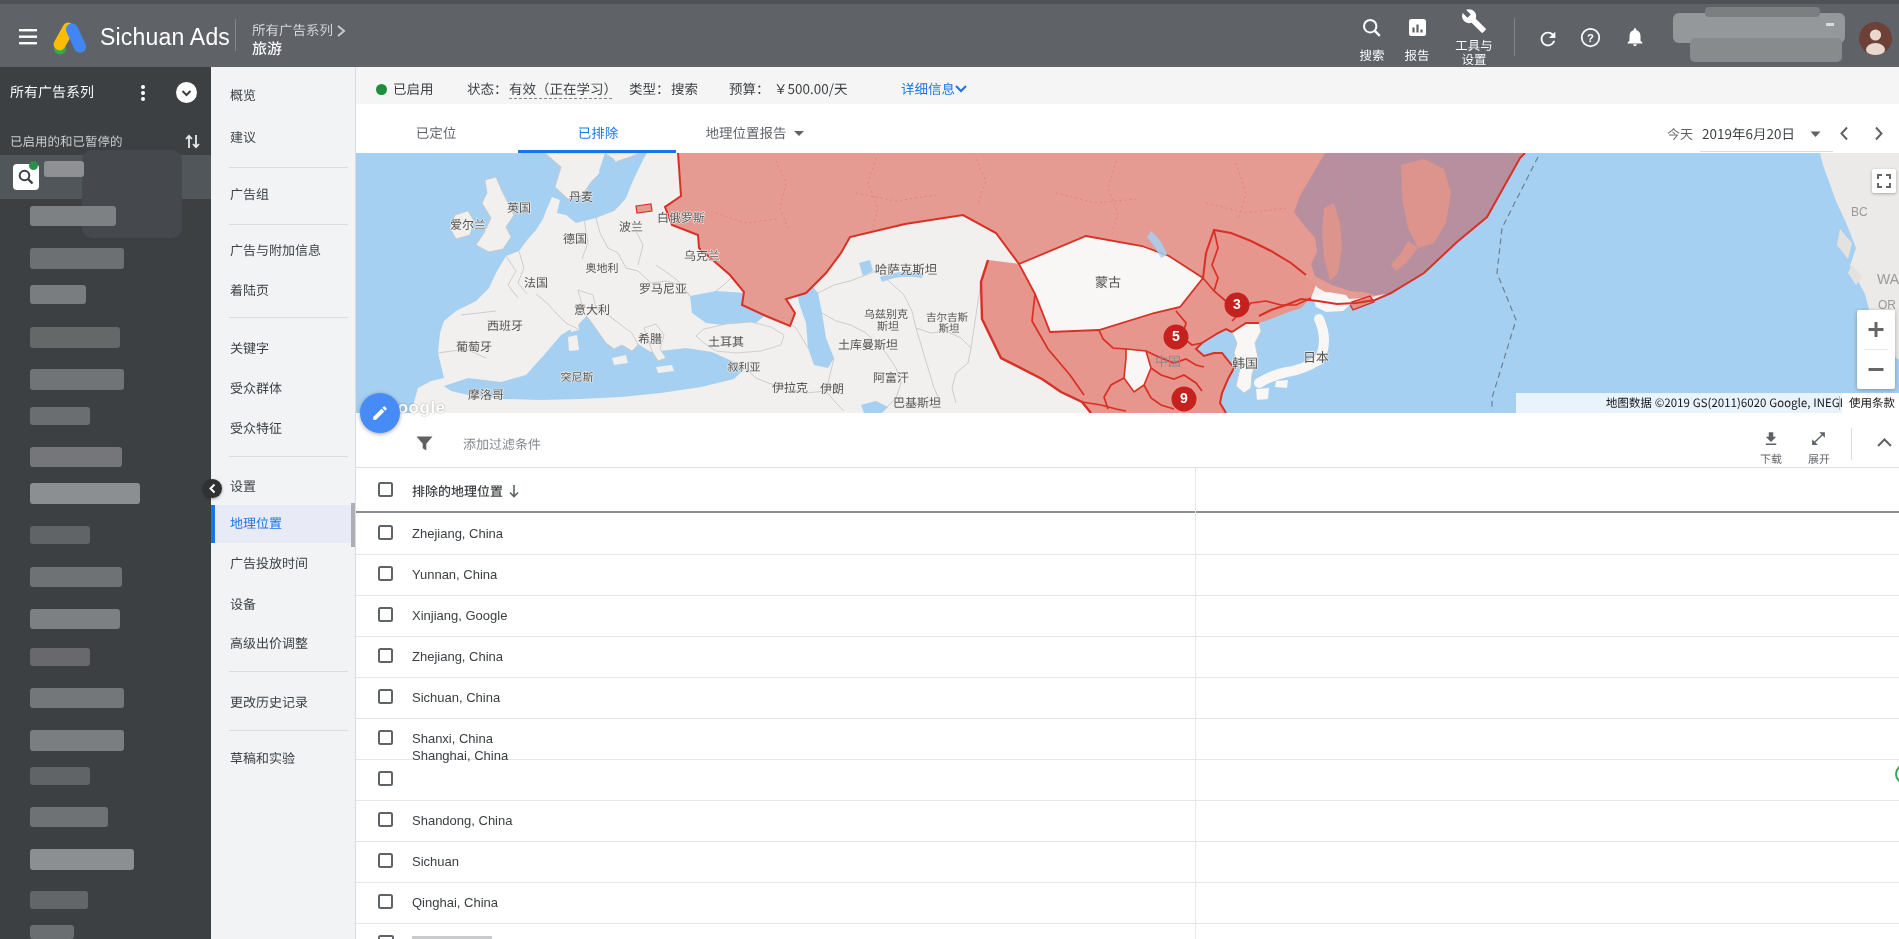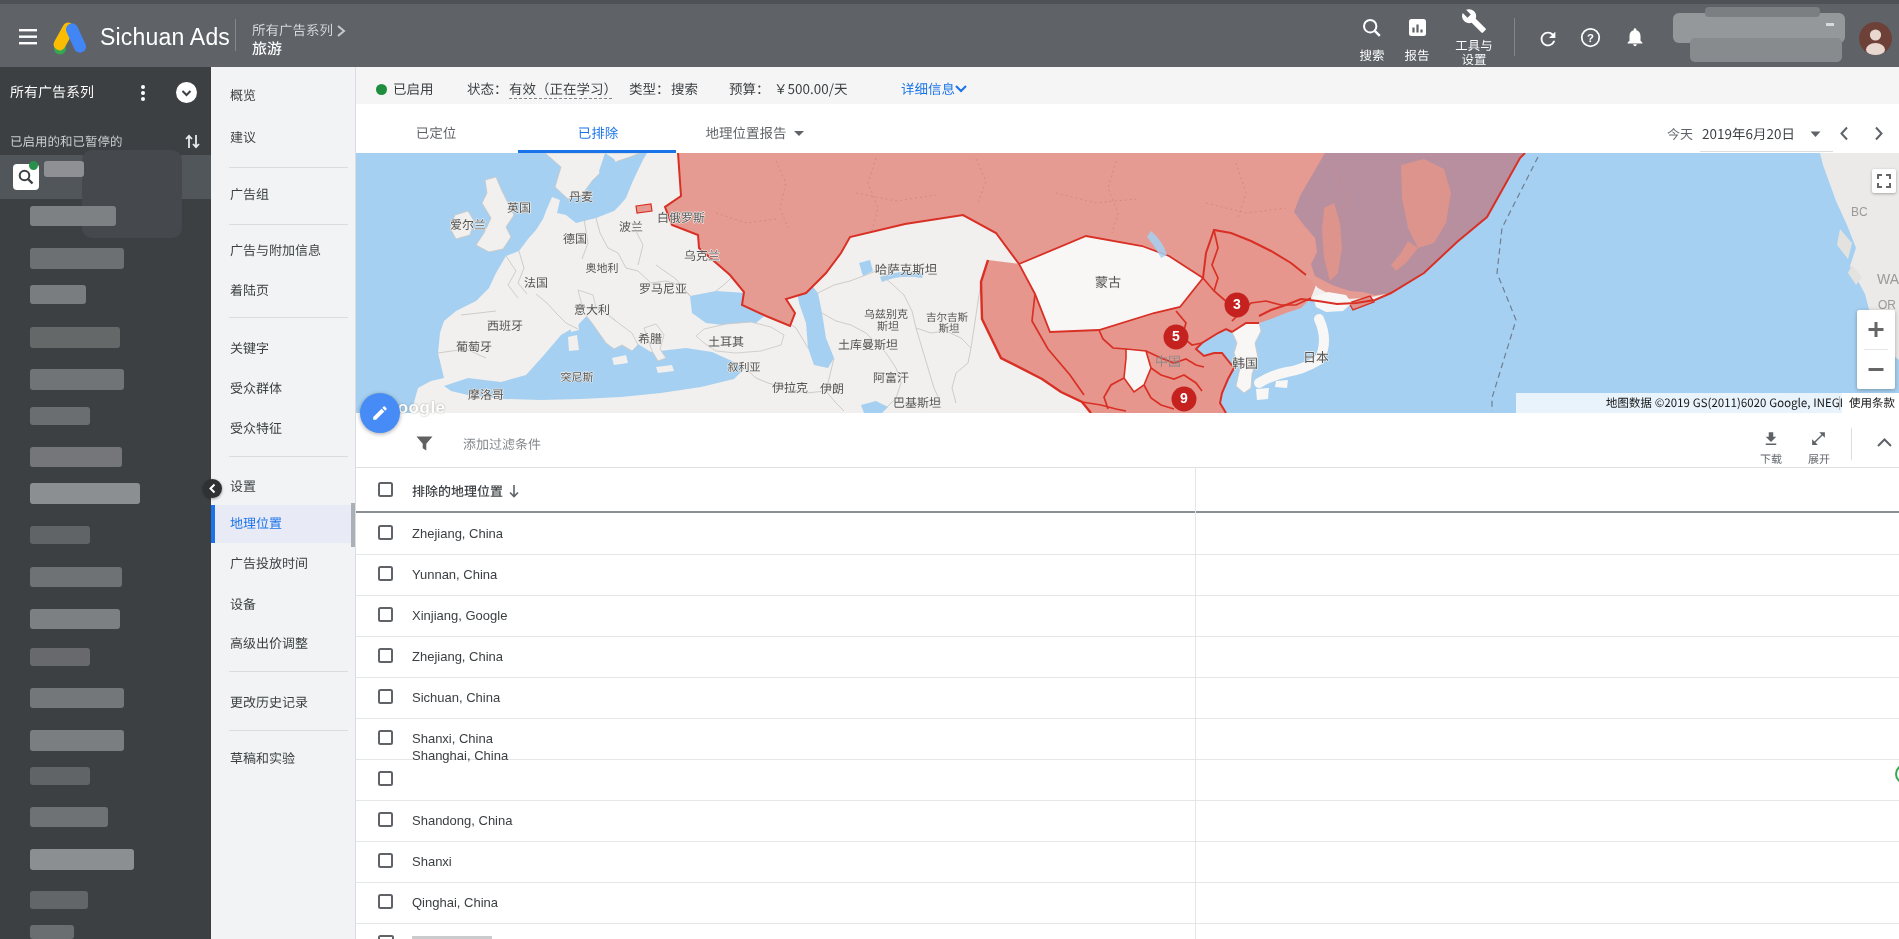--- a/index.html
+++ b/index.html
@@ -175,21 +175,21 @@
 <div class="a" style="left:356px;top:718px;width:1543px;height:1px;background:#e4e6e8"></div>
 <div class="a" style="left:412px;top:731px;font-size:13px;color:#3c4043">Shanxi, China</div>
 <div class="a" style="left:378px;top:730px;width:15px;height:15px;border:2px solid #5f6368;border-radius:2.5px"></div>
 <div class="a" style="left:356px;top:759px;width:1543px;height:1px;background:#e4e6e8"></div>
 <div class="a" style="left:412px;top:748px;font-size:13px;color:#3c4043">Shanghai, China</div>
 <div class="a" style="left:378px;top:771px;width:15px;height:15px;border:2px solid #5f6368;border-radius:2.5px"></div>
 <div class="a" style="left:356px;top:800px;width:1543px;height:1px;background:#e4e6e8"></div>
 <div class="a" style="left:412px;top:813px;font-size:13px;color:#3c4043">Shandong, China</div>
 <div class="a" style="left:378px;top:812px;width:15px;height:15px;border:2px solid #5f6368;border-radius:2.5px"></div>
 <div class="a" style="left:356px;top:841px;width:1543px;height:1px;background:#e4e6e8"></div>
-<div class="a" style="left:412px;top:854px;font-size:13px;color:#3c4043">Shanxi</div>
+<div class="a" style="left:412px;top:854px;font-size:13px;color:#3c4043">Sichuan</div>
 <div class="a" style="left:378px;top:853px;width:15px;height:15px;border:2px solid #5f6368;border-radius:2.5px"></div>
 <div class="a" style="left:356px;top:882px;width:1543px;height:1px;background:#e4e6e8"></div>
 <div class="a" style="left:412px;top:895px;font-size:13px;color:#3c4043">Qinghai, China</div>
 <div class="a" style="left:378px;top:894px;width:15px;height:15px;border:2px solid #5f6368;border-radius:2.5px"></div>
 <div class="a" style="left:356px;top:923px;width:1543px;height:1px;background:#e4e6e8"></div>
 <div class="a" style="left:378px;top:935px;width:16px;height:4px;border:2px solid #5f6368;border-bottom:none;border-radius:2.5px 2.5px 0 0"></div>
 <div class="a" style="left:412px;top:936px;width:80px;height:3px;background:#c9cbcd"></div>
 <div class="a" style="left:1195px;top:468px;width:1px;height:471px;background:#e4e6e8"></div>
 <div class="a" style="left:1895px;top:764px;width:20px;height:20px;border-radius:50%;background:#fff;border:2px solid #34a853"></div>
 <svg class="a" style="left:356px;top:153px" width="1543" height="260">

